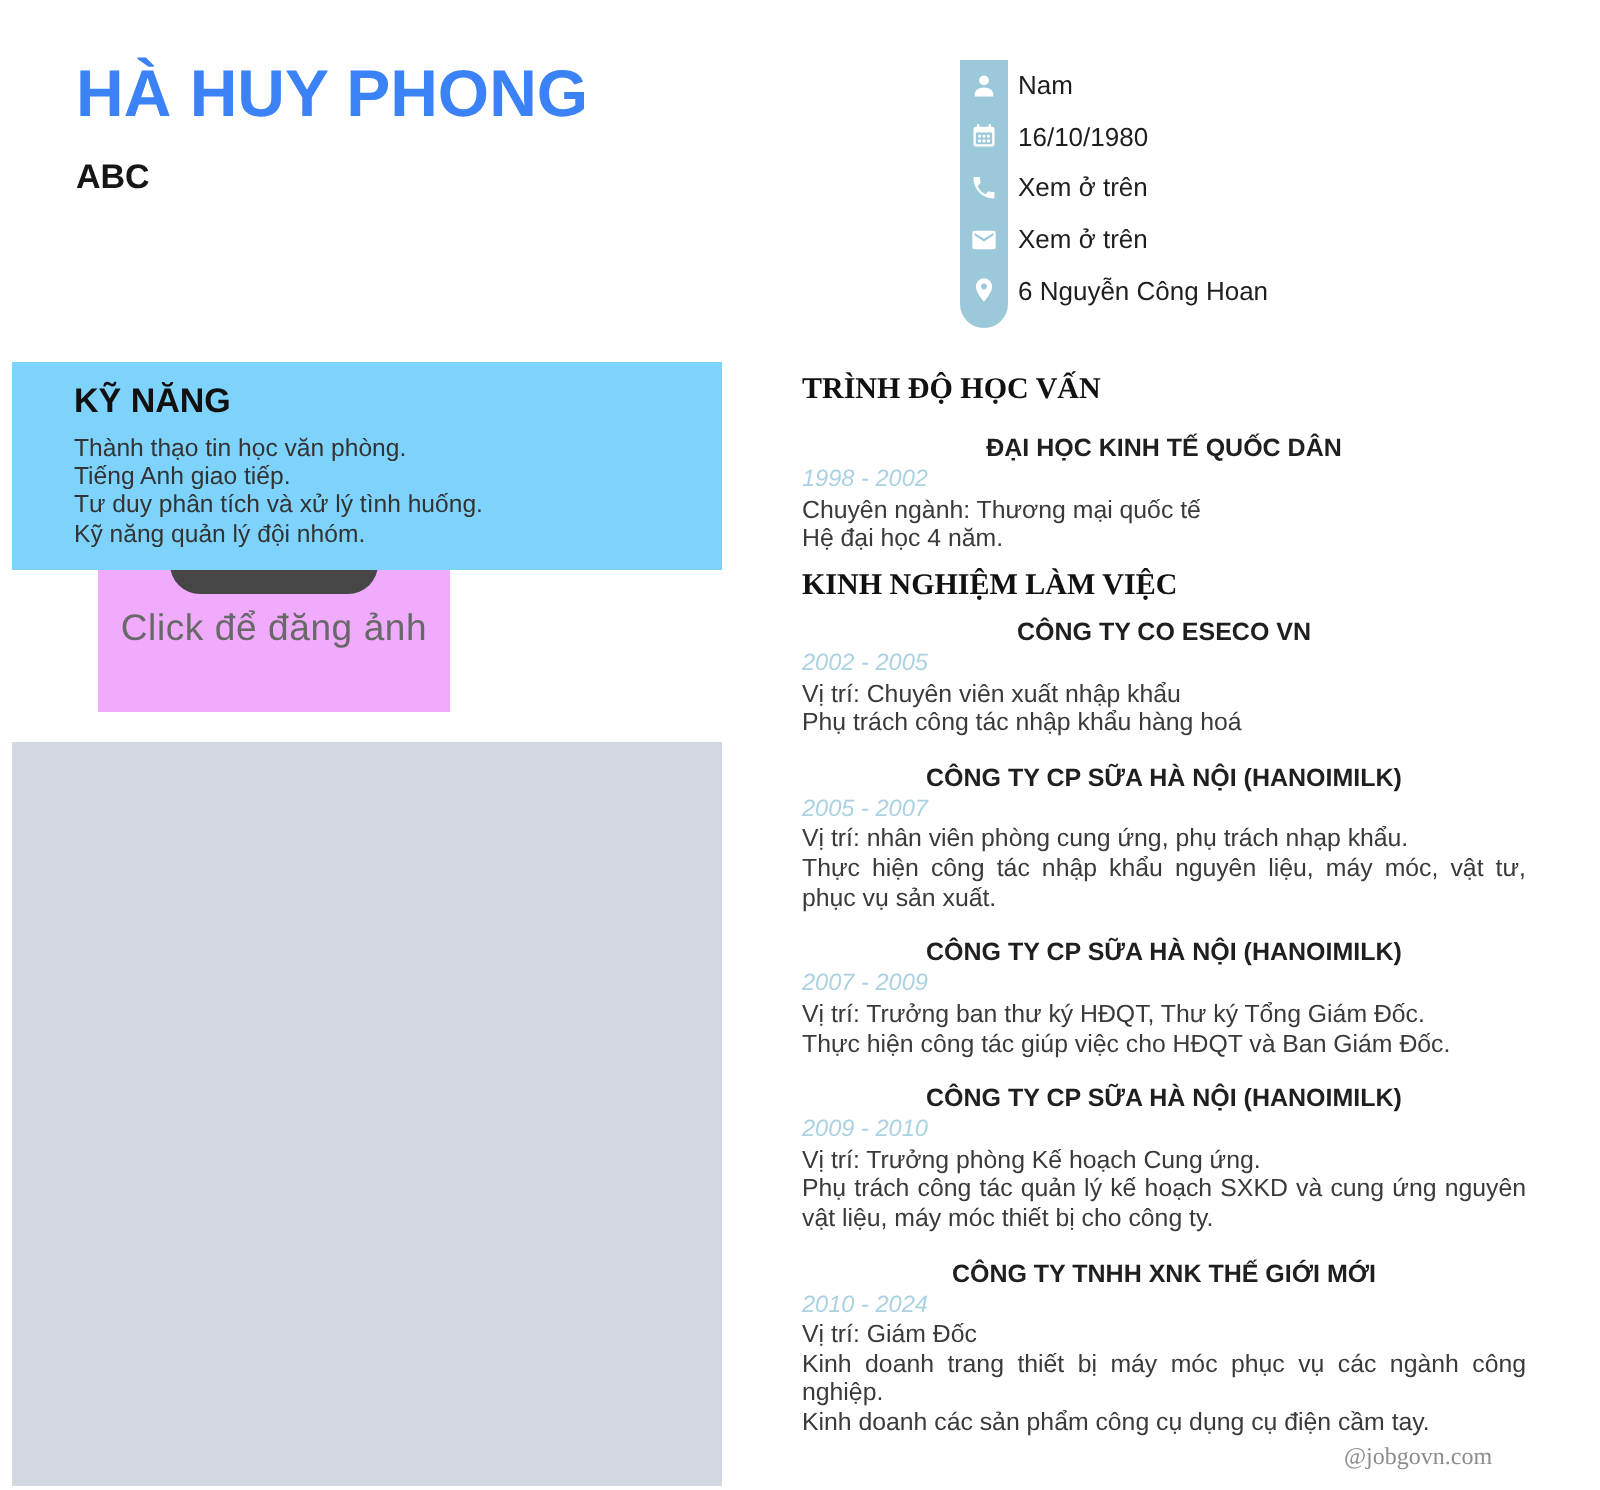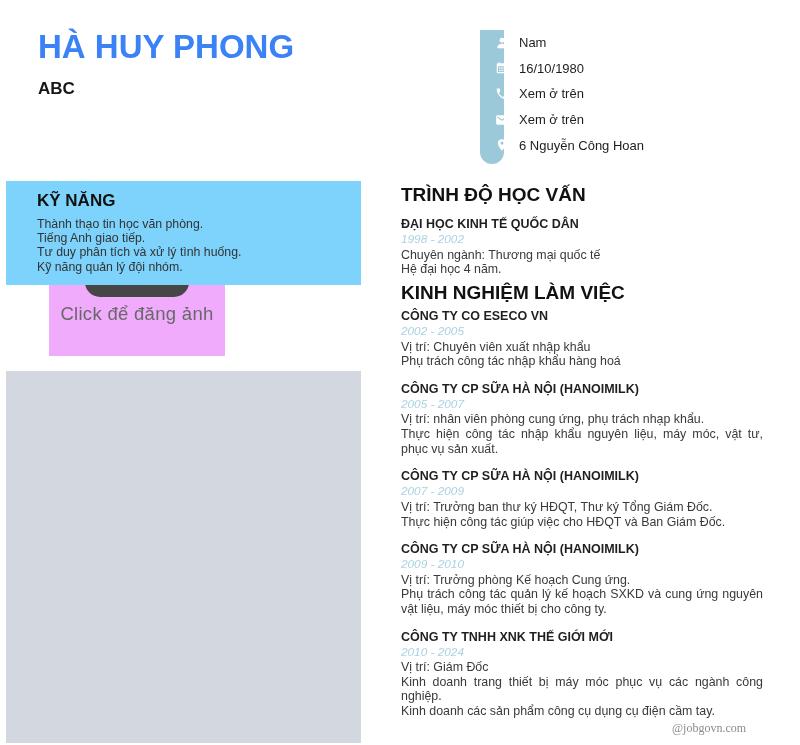--- a/index.html
+++ b/index.html
@@ -8,21 +8,21 @@
 
   
   .name{position:absolute;left:38px;top:30px;margin:0;font-size:33px;line-height:1.0;
         font-weight:bold;color:#3b82f6;letter-spacing:0;}
   .subtitle{position:absolute;left:38px;top:79px;font-size:17px;font-weight:bold;color:#161616;text-align:center;}
 
   
   .contact{position:absolute;left:480px;top:30px;width:300px;}
   .strip{position:absolute;left:0;top:0;width:24px;height:134px;background:#9cc9d9;
          border-radius:0 0 12px 12px;}
-  .crow{position:relative;display:flex;align-items:center;height:25.6px;padding-left:10px;}
+  .crow{position:relative;display:flex;align-items:center;height:25.6px;}
   .cicon{width:24px;display:flex;justify-content:center;align-items:center;flex:0 0 24px;}
   .cicon svg{width:14px;height:14px;display:block;}
   .clabel{margin-left:5px;font-size:13px;color:#1e1e1e;}
 
   
   .skills{position:absolute;left:6px;top:181px;width:355px;height:104px;background:#7dd3fc;
           box-sizing:border-box;padding:10px 18px 0 31px;z-index:3;}
   .skills h2{margin:0 0 6px 0;font-size:17px;line-height:20px;font-weight:bold;color:#111;}
   .skill-line{font-size:12.3px;line-height:14.2px;color:#333;}
 
@@ -32,24 +32,24 @@
   .shoulders{position:absolute;left:36px;top:25px;width:104px;height:32px;background:#464646;
              border-radius:15px;}
   .photo-label{position:absolute;left:0;top:63px;width:100%;text-align:center;
                font-size:18.5px;color:#686868;letter-spacing:0.3px;}
 
   
   .panel{position:absolute;left:6px;top:371px;width:355px;height:372px;background:#d2d7e0;}
 
   
   .rightcol{position:absolute;left:401px;top:185px;width:362px;}
-  .rightcol h2{margin:0 0 12px 0;font-size:19px;line-height:20px;font-weight:bold;color:#111;}
+  .rightcol h2{margin:0 0 12px 0;font-size:15px;line-height:20px;font-weight:bold;color:#111;font-family:Liberation Serif, serif;}
   .rightcol h2.exp{margin-top:-7px;margin-bottom:6px;}
   .entry{margin-bottom:13px;}
-  .entry h3{margin:0 0 0.5px 0;font-size:12.5px;line-height:14.6px;font-weight:bold;color:#1f1f1f;}
+  .entry h3{margin:0 0 0.5px 0;font-size:12.5px;line-height:14.6px;font-weight:bold;color:#1f1f1f;text-align:center;}
   .period{font-size:11.8px;line-height:14.6px;font-style:italic;color:#aad2e2;margin-bottom:1px;}
   .line{font-size:12.4px;line-height:14.6px;color:#3a3a3a;text-align:justify;}
 
   .footer{position:absolute;left:672px;top:721px;font-family:Liberation Serif, serif;
           font-size:12px;color:#8c8c8c;}
 </style>
 </head>
 <body>
 
 <div class="page">

